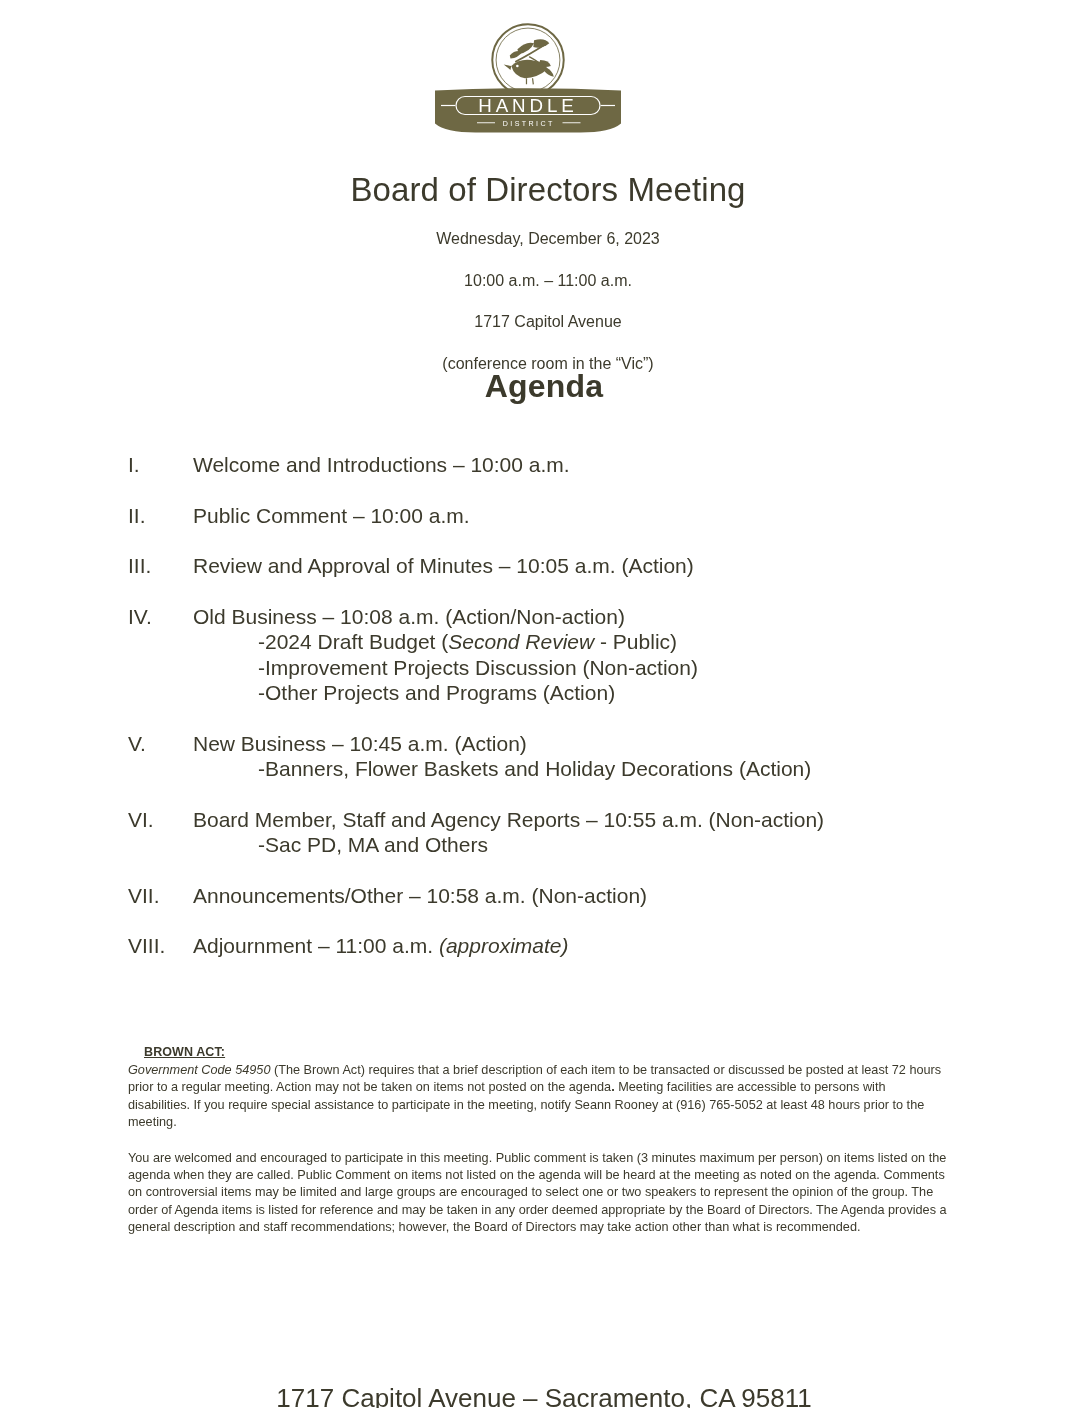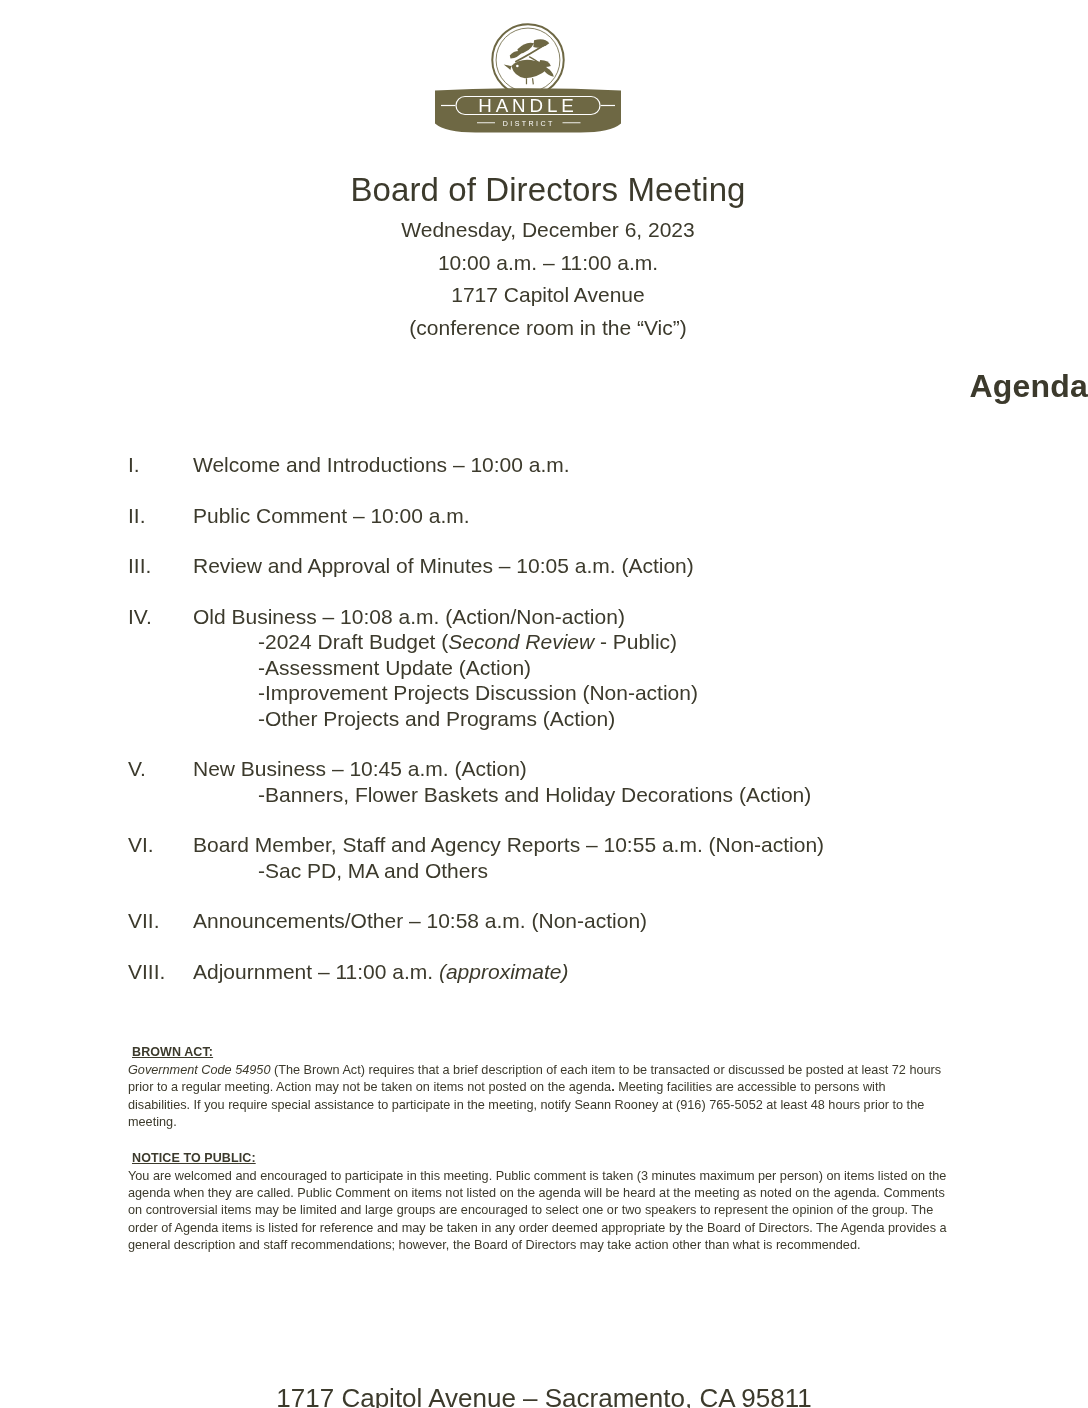--- a/index.html
+++ b/index.html
@@ -59,32 +59,32 @@
     text-align: center;
   }
   .meeting-title {
     font-size: 33px;
     line-height: 40px;
     font-weight: normal;
     letter-spacing: 0.1px;
     margin: 0 0 2px 0;
   }
   .header-line {
-    font-size: 21px;
-    line-height: 25.5px;
-    margin: 7px;
+    font-size: 16px;
+    line-height: 25.5px;
+    margin: 16px;
   }
 
   
   .agenda-title {
     position: absolute;
     top: 368px;
     left: 0;
     width: 1088px;
-    text-align: right;
+    text-align: center;
     font-size: 32px;
     font-weight: bold;
     letter-spacing: 0.2px;
     margin: 0;
   }
 
   
   .agenda-list {
     position: absolute;
     top: 452px;
@@ -131,21 +131,21 @@
     top: 1044px;
     left: 128px;
     width: 822px;
   }
   .notice-block { margin-bottom: 18px; }
   .notice-heading {
     font-size: 12.5px;
     font-weight: bold;
     text-decoration: underline;
     line-height: 16px;
-    margin: 0 0 2px 4px;
+    margin: 0 0 2px 16px;
     letter-spacing: 0.1px;
   }
   .notice-body {
     font-size: 12.7px;
     line-height: 17.4px;
     margin: 0;
     text-align: left;
   }
   .notice-body .ital { font-style: italic; }
   .notice-body .bld { font-weight: bold; }
@@ -236,21 +236,20 @@
           <span class="item-text">Review and Approval of Minutes – 10:05 a.m. (Action)</span>
         </div>
       </div>
       <div class="agenda-item">
         <div class="agenda-row">
           <span class="numeral">IV.</span>
           <span class="item-text">Old Business – 10:08 a.m. (Action/Non-action)</span>
         </div>
         <ul class="subitems">
           <li class="subitem"><span>-2024 Draft Budget (</span><span class="ital">Second Review</span><span> - Public)</span></li>
-          <li class="subitem"><span>-Assessment Update (Action)</span></li>
           <li class="subitem"><span>-Improvement Projects Discussion (Non-action)</span></li>
           <li class="subitem"><span>-Other Projects and Programs (Action)</span></li>
         </ul>
       </div>
       <div class="agenda-item">
         <div class="agenda-row">
           <span class="numeral">V.</span>
           <span class="item-text">New Business – 10:45 a.m. (Action)</span>
         </div>
         <ul class="subitems">
@@ -279,20 +278,19 @@
         </div>
       </div>
     </div>
 
   <div class="notices" id="notices">
       <div class="notice-block">
         <div class="notice-heading">BROWN ACT:</div>
         <p class="notice-body"><span class="ital">Government Code 54950</span><span> (The Brown Act) requires that a brief description of each item to be transacted or discussed be posted at least 72 hours prior to a regular meeting.  Action may not be taken on items not posted on the agenda</span><span class="bld">.</span><span>  Meeting facilities are accessible to persons with disabilities.  If you require special assistance to participate in the meeting, notify Seann Rooney at (916) 765-5052 at least 48 hours prior to the meeting.</span></p>
       </div>
       <div class="notice-block">
-        <div class="notice-heading">NOTICE TO PUBLIC:</div>
         <p class="notice-body"><span>You are welcomed and encouraged to participate in this meeting.  Public comment is taken (3 minutes maximum per person) on items listed on the agenda when they are called.  Public Comment on items not listed on the agenda will be heard at the meeting as noted on the agenda. Comments on controversial items may be limited and large groups are encouraged to select one or two speakers to represent the opinion of the group. The order of Agenda items is listed for reference and may be taken in any order deemed appropriate by the Board of Directors. The Agenda provides a general description and staff recommendations; however, the Board of Directors may take action other than what is recommended.</span></p>
       </div>
     </div>
 
   <div class="footer">1717 Capitol Avenue – Sacramento, CA  95811</div>
 
 </div>
 
 </body></html>

